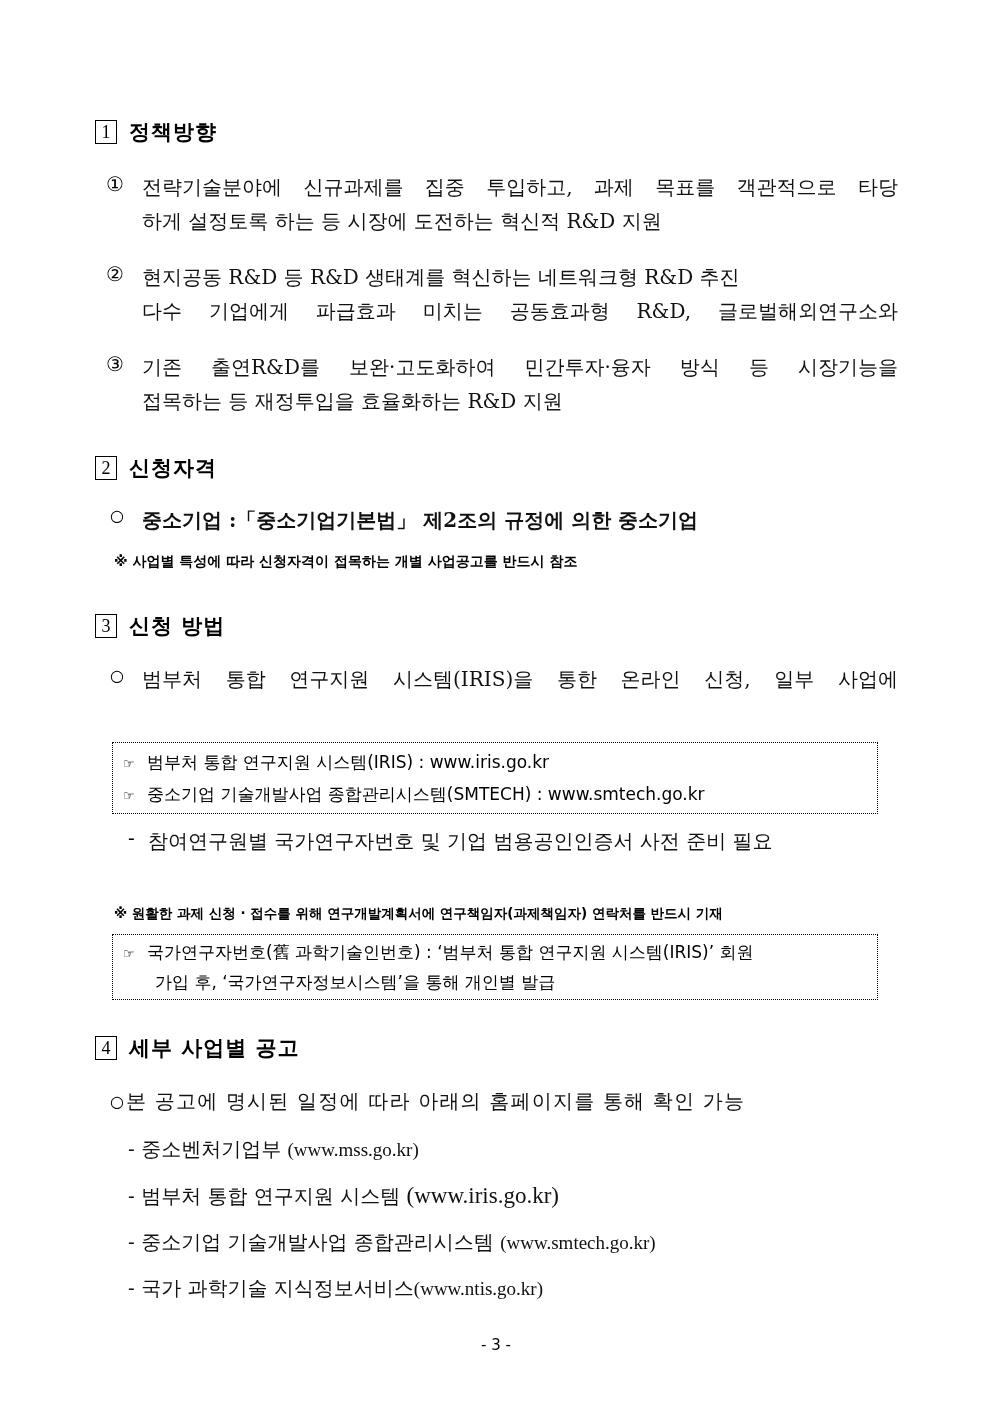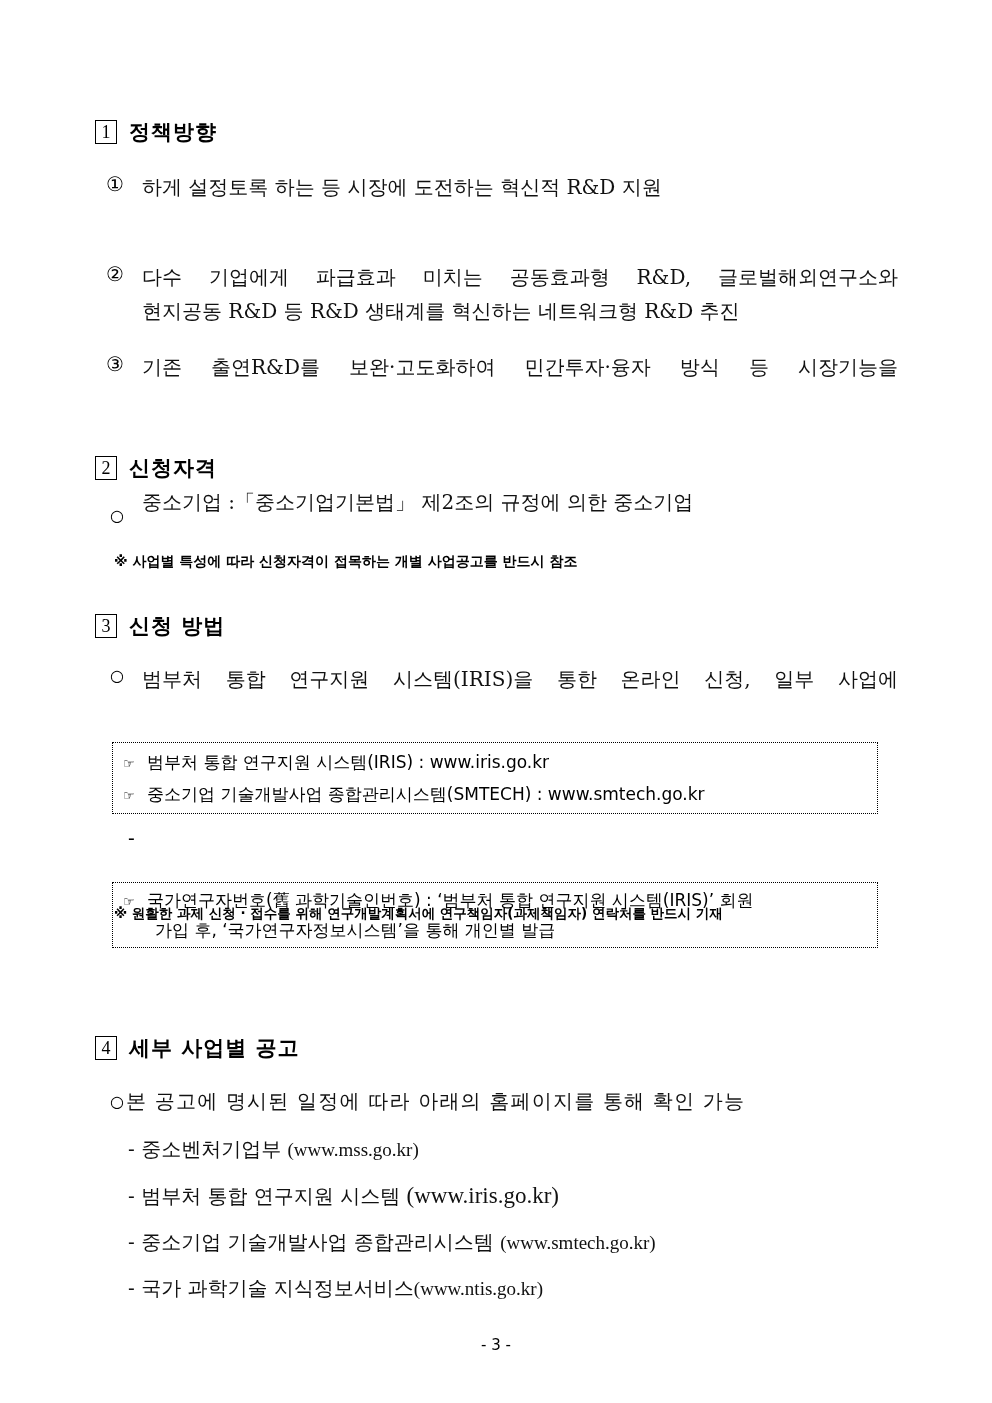--- a/index.html
+++ b/index.html
@@ -24,41 +24,43 @@
 </head>
 <body>
 
 <div class="sec-head" style="top:118px;">
   <span class="sec-num">1</span>
   <span class="sec-title">정책방향</span>
 </div>
 
 <span class="marker" style="left:106px;top:172px;">①</span>
 <div class="para" style="left:142px;top:170px;width:756px;">
+  <div style="text-align-last:justify;">전략기술분야에 신규과제를 집중 투입하고, 과제 목표를 객관적으로 타당</div>
   <div>하게 설정토록 하는 등 시장에 도전하는 혁신적 R&amp;D 지원</div>
 </div>
 
 <span class="marker" style="left:106px;top:262px;">②</span>
 <div class="para" style="left:142px;top:260px;width:756px;">
+  <div>현지공동 R&amp;D 등 R&amp;D 생태계를 혁신하는 네트워크형 R&amp;D 추진</div>
   <div style="text-align-last:justify;">다수 기업에게 파급효과 미치는 공동효과형 R&amp;D, 글로벌해외연구소와</div>
-  <div>현지공동 R&amp;D 등 R&amp;D 생태계를 혁신하는 네트워크형 R&amp;D 추진</div>
 </div>
 
 <span class="marker" style="left:106px;top:352px;">③</span>
 <div class="para" style="left:142px;top:350px;width:756px;">
   <div style="text-align-last:justify;">기존 출연R&amp;D를 보완·고도화하여 민간투자·융자 방식 등 시장기능을</div>
+  <div>접목하는 등 재정투입을 효율화하는 R&amp;D 지원</div>
 </div>
 
 <div class="sec-head" style="top:454px;">
   <span class="sec-num">2</span>
   <span class="sec-title">신청자격</span>
 </div>
 
 <span class="marker" style="left:110px;top:506px;font-size:16px;">○</span>
-<div class="para abs" style="left:142px;top:485px;">중소기업 :「중소기업기본법」 제2조의 규정에 의한 중소기업</div>
+<div class="para abs" style="left:142px;top:503px;font-weight:bold;">중소기업 :「중소기업기본법」 제2조의 규정에 의한 중소기업</div>
 
 <div class="note" style="left:114px;top:553px;">※ 사업별 특성에 따라 신청자격이 접목하는 개별 사업공고를 반드시 참조</div>
 
 <div class="sec-head" style="top:612px;">
   <span class="sec-num">3</span>
   <span class="sec-title">신청 방법</span>
 </div>
 
 <span class="marker" style="left:110px;top:666px;font-size:16px;">○</span>
 <div class="para" style="left:142px;top:662px;width:756px;">
@@ -69,25 +71,26 @@
   <div class="line" style="left:10px;top:8px;">
     <span class="hand">☞</span><span>범부처 통합 연구지원 시스템(IRIS) : www.iris.go.kr</span>
   </div>
   <div class="line" style="left:10px;top:40px;">
     <span class="hand">☞</span><span>중소기업 기술개발사업 종합관리시스템(SMTECH) : www.smtech.go.kr</span>
   </div>
 </div>
 
 <span class="marker" style="left:128px;top:826px;">-</span>
 <div class="para" style="left:148px;top:824px;width:750px;">
+  <div>참여연구원별 국가연구자번호 및 기업 범용공인인증서 사전 준비 필요</div>
 </div>
 
 <div class="note" style="left:114px;top:905px;font-size:13.5px;">※ 원활한 과제 신청 · 접수를 위해 연구개발계획서에 연구책임자(과제책임자) 연락처를 반드시 기재</div>
 
-<div class="box" style="left:112px;top:882px;width:766px;height:66px;">
+<div class="box" style="left:112px;top:934px;width:766px;height:66px;">
   <div class="line" style="left:10px;top:6px;">
     <span class="hand">☞</span><span>국가연구자번호(舊 과학기술인번호) : ‘범부처 통합 연구지원 시스템(IRIS)’ 회원</span>
   </div>
   <div class="line" style="left:42px;top:36px;">가입 후, ‘국가연구자정보시스템’을 통해 개인별 발급</div>
 </div>
 
 <div class="sec-head" style="top:1034px;">
   <span class="sec-num">4</span>
   <span class="sec-title">세부 사업별 공고</span>
 </div>

